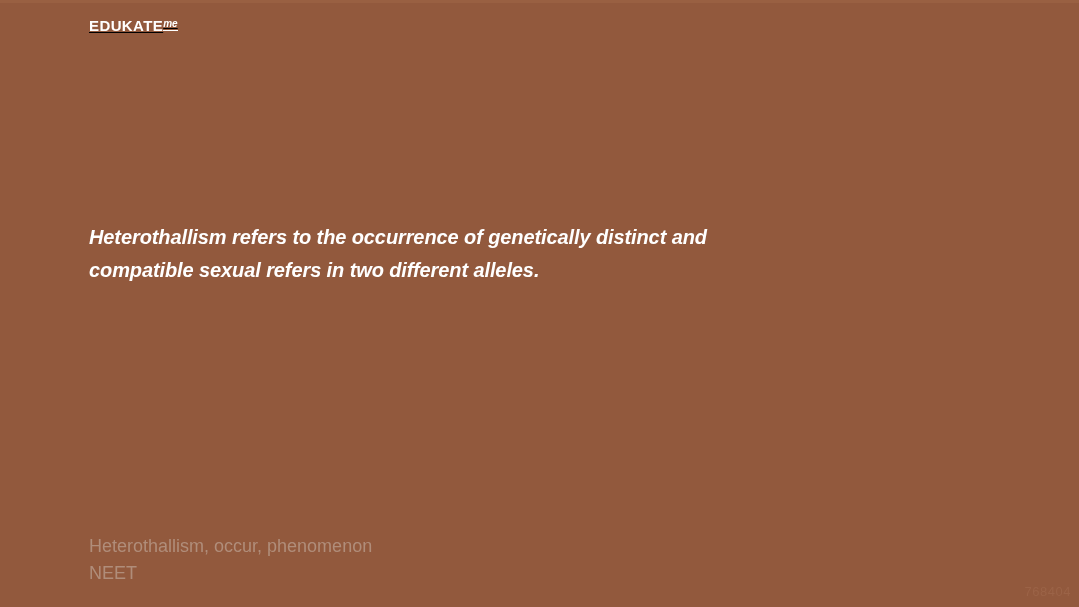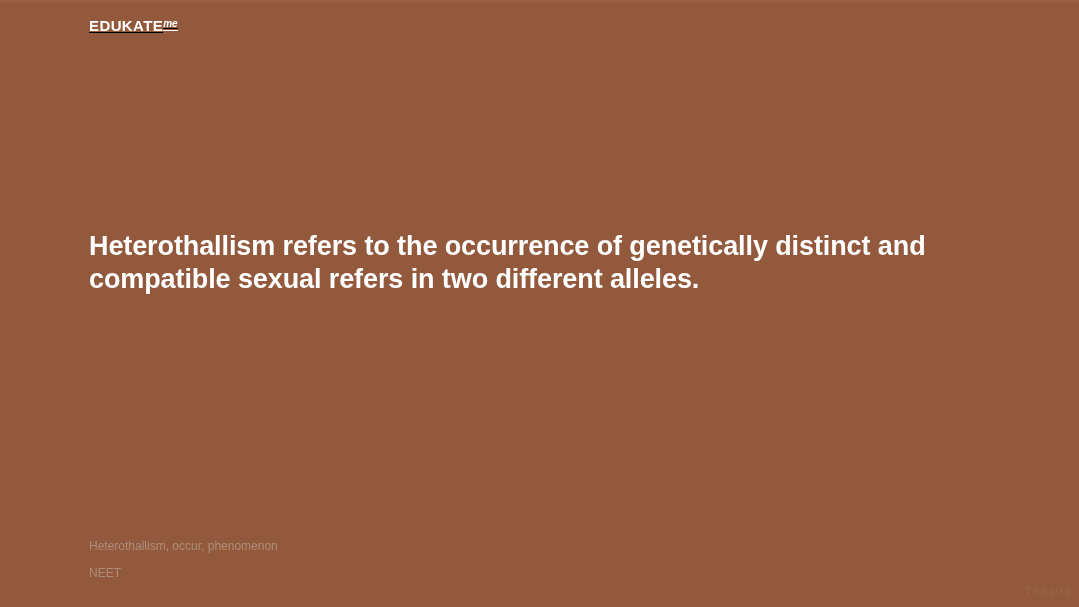--- a/index.html
+++ b/index.html
@@ -52,43 +52,44 @@
     top: -2px;
     border-bottom: 1.5px solid #ffffff;
     padding-bottom: 1px;
     line-height: 1;
   }
 
   
   .statement {
     position: absolute;
     left: 89px;
-    top: 230px;
+    top: 221px;
     width: 900px;
-    font-size: 27px;
+    font-size: 20px;
     font-weight: bold;
     color: #ffffff;
     line-height: 33px;
     letter-spacing: -0.1px;
+    font-style: italic;
   }
   .statement-line {
     display: block;
     white-space: nowrap;
   }
 
   
   .meta {
     position: absolute;
     left: 89px;
     top: 533px;
     line-height: 27px;
   }
   .meta-line {
     display: block;
-    font-size: 12px;
+    font-size: 18px;
     color: #b08d7a;
     white-space: nowrap;
   }
 
   
   .ref-id {
     position: absolute;
     right: 8px;
     bottom: 8px;
     font-size: 13px;

